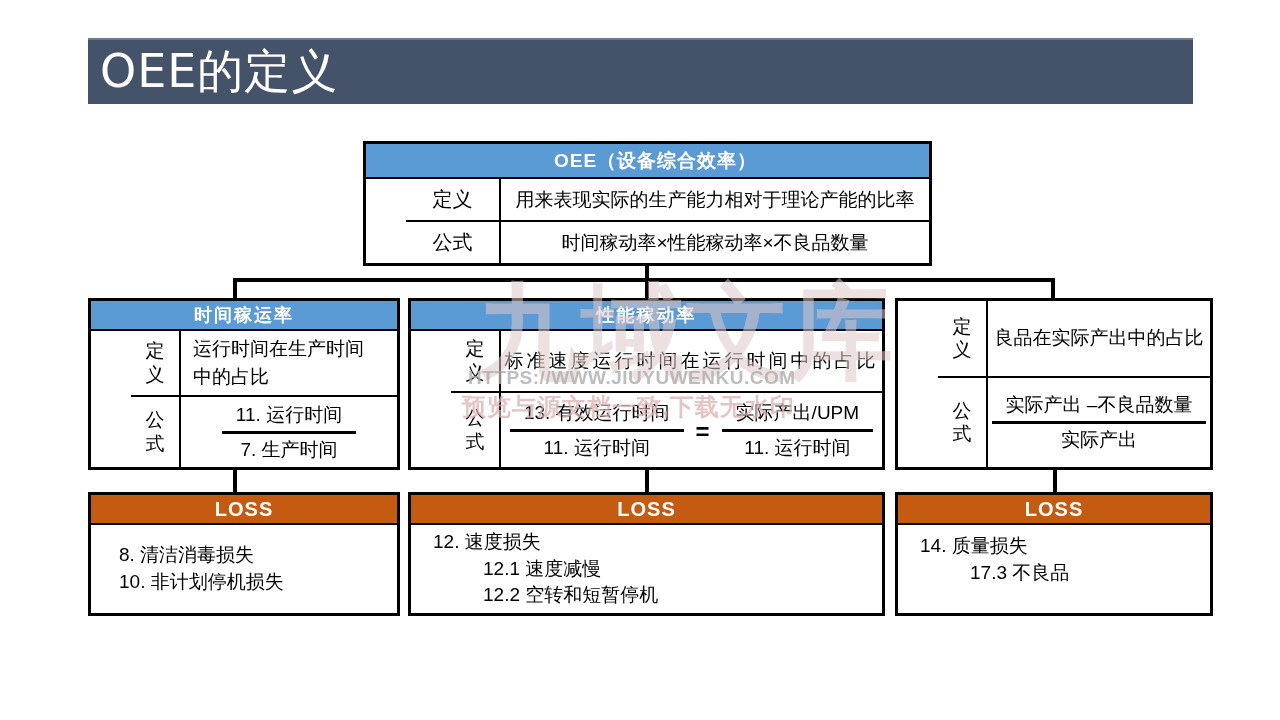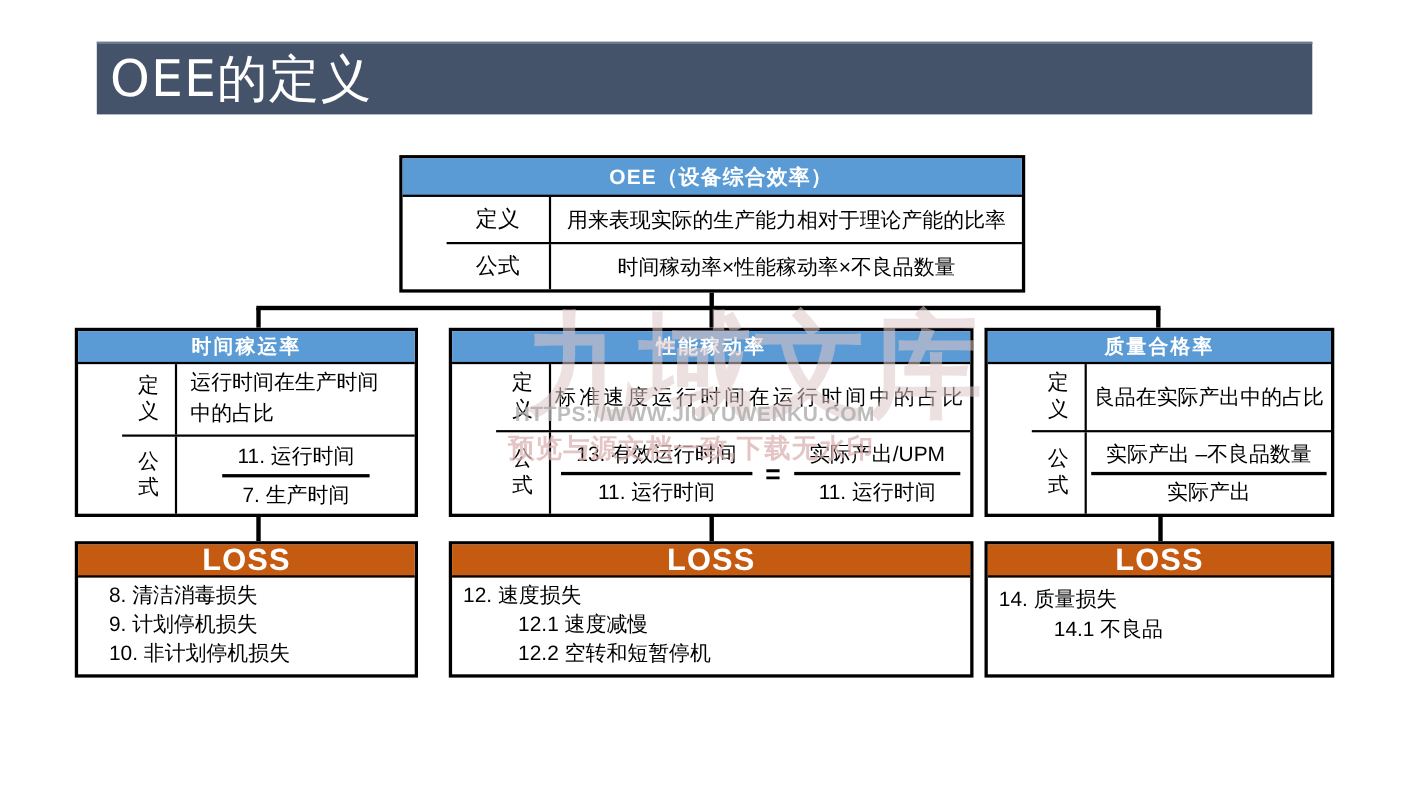--- a/index.html
+++ b/index.html
@@ -30,39 +30,39 @@
   .oee-table { left:363px; top:141px; width:569px; height:125px; }
   .oee-table .tbl-header { height:35px; font-size:19px; letter-spacing:1px;padding-left:16px; }
   .oee-table .tbl-label { width:95px; font-size:20px; }
   .oee-table .tbl-value { font-size:19px; }
 
   
   .factor { top:298px; height:172px; }
   .factor .tbl-header { height:30px; font-size:18px; letter-spacing:2px; }
   .factor .tbl-label { width:50px; font-size:19px; }
   .factor .tbl-value { font-size:19px; }
-  .col-1 { left:68px;  width:312px; }
+  .col-1 { left:88px;  width:312px; }
   .col-2 { left:408px; width:477px; }
   .col-3 { left:895px; width:318px; }
   .def-left { justify-content:flex-start; text-align:left; padding:0 28px 0 12px; line-height:1.45; }
 
   
   .fraction { display:inline-block; text-align:center; }
   .fraction .num { padding:1px 14px 3px 14px; border-bottom:3px solid #000; }
   .fraction .den { padding:3px 8px 0 8px; }
   .formula-pair { display:flex; align-items:center; justify-content:center; gap:12px; }
   .equals { font-weight:bold; font-size:24px; padding-top:4px; }
 
   
   .loss { top:492px; height:124px; }
-  .loss .tbl-header { height:30px; font-size:28px; letter-spacing:1px; }
+  .loss .tbl-header { height:30px; font-size:20px; letter-spacing:1px; }
   .loss-body { flex:1; display:flex; flex-direction:column; justify-content:center;
                font-size:19px; line-height:1.42; }
   .loss-1 .loss-body { padding-left:28px; }
-  .loss-2 .loss-body, .loss-3 .loss-body { padding-left:10px; }
+  .loss-2 .loss-body, .loss-3 .loss-body { padding-left:22px; }
   .indent { padding-left:50px; }
 
   
   .line { position:absolute; background:#000; }
   .v-top    { left:645px;  top:266px; width:4px;  height:14px; }
   .h-main   { left:233px;  top:278px; width:822px; height:4px; }
   .v-drop-1 { left:233px;  top:280px; width:4px;  height:18px; }
   .v-drop-2 { left:645px;  top:280px; width:4px;  height:18px; }
   .v-drop-3 { left:1051px; top:280px; width:4px;  height:18px; }
   .v-stub-1 { left:233px;  top:470px; width:4px;  height:22px; }
@@ -144,21 +144,20 @@
           <span class="fraction">
             <span class="num" style="display:block">实际产出/UPM</span>
             <span class="den" style="display:block">11. 运行时间</span>
           </span>
         </span>
       </div>
     </div>
   </div>
 
   <div class="tbl factor col-3">
-    <div class="tbl-header blue">质量合格率</div>
     <div class="tbl-row">
       <div class="tbl-label">定
 义</div>
       <div class="tbl-value">良品在实际产出中的占比</div>
     </div>
     <div class="tbl-row">
       <div class="tbl-label">公
 式</div>
       <div class="tbl-value">
         <span class="fraction">
@@ -166,39 +165,38 @@
           <span class="den" style="display:block">实际产出</span>
         </span>
       </div>
     </div>
   </div>
 
   <div class="tbl loss loss-1 col-1">
     <div class="tbl-header orange">LOSS</div>
     <div class="loss-body">
       <div class="loss-item">8. 清洁消毒损失</div>
-      <div class="loss-item">9. 计划停机损失</div>
       <div class="loss-item">10. 非计划停机损失</div>
     </div>
   </div>
 
   <div class="tbl loss loss-2 col-2">
     <div class="tbl-header orange">LOSS</div>
     <div class="loss-body">
       <div class="loss-item">12. 速度损失</div>
       <div class="loss-item indent">12.1 速度减慢</div>
       <div class="loss-item indent">12.2 空转和短暂停机</div>
     </div>
   </div>
 
   <div class="tbl loss loss-3 col-3">
     <div class="tbl-header orange">LOSS</div>
     <div class="loss-body" style="justify-content:flex-start; padding-top:8px;">
       <div class="loss-item">14. 质量损失</div>
-      <div class="loss-item indent">14.1 不良品</div>
+      <div class="loss-item indent">17.3 不良品</div>
     </div>
   </div>
 
   <div class="wm wm-brand">九域文库</div>
   <div class="wm wm-url">HTTPS://WWW.JIUYUWENKU.COM</div>
   <div class="wm wm-note">预览与源文档一致,下载无水印</div>
 
 </div>
 
 </body></html>

